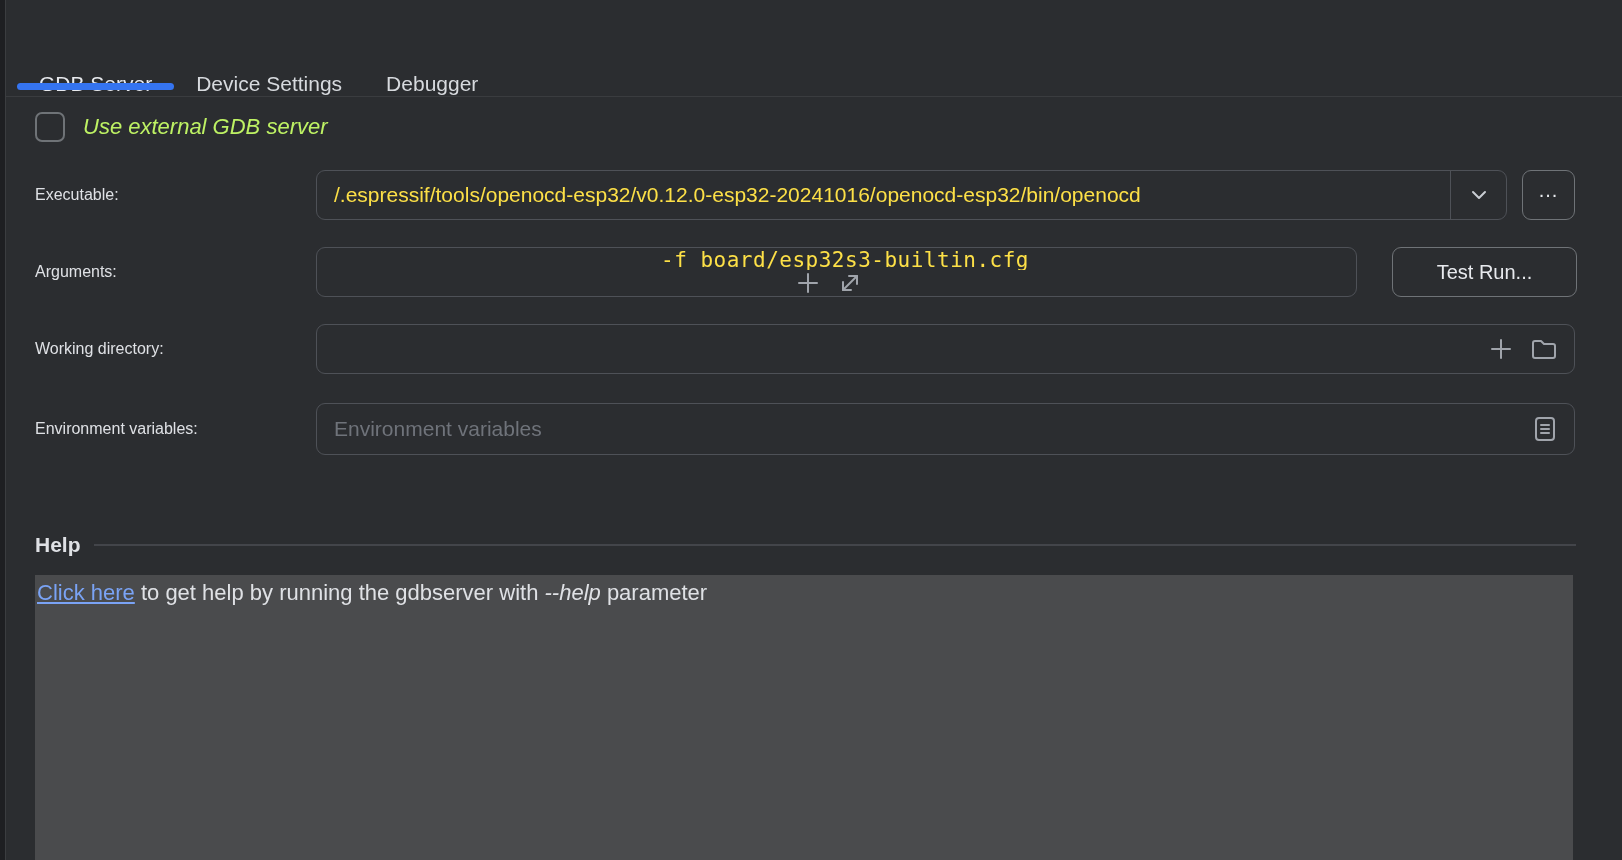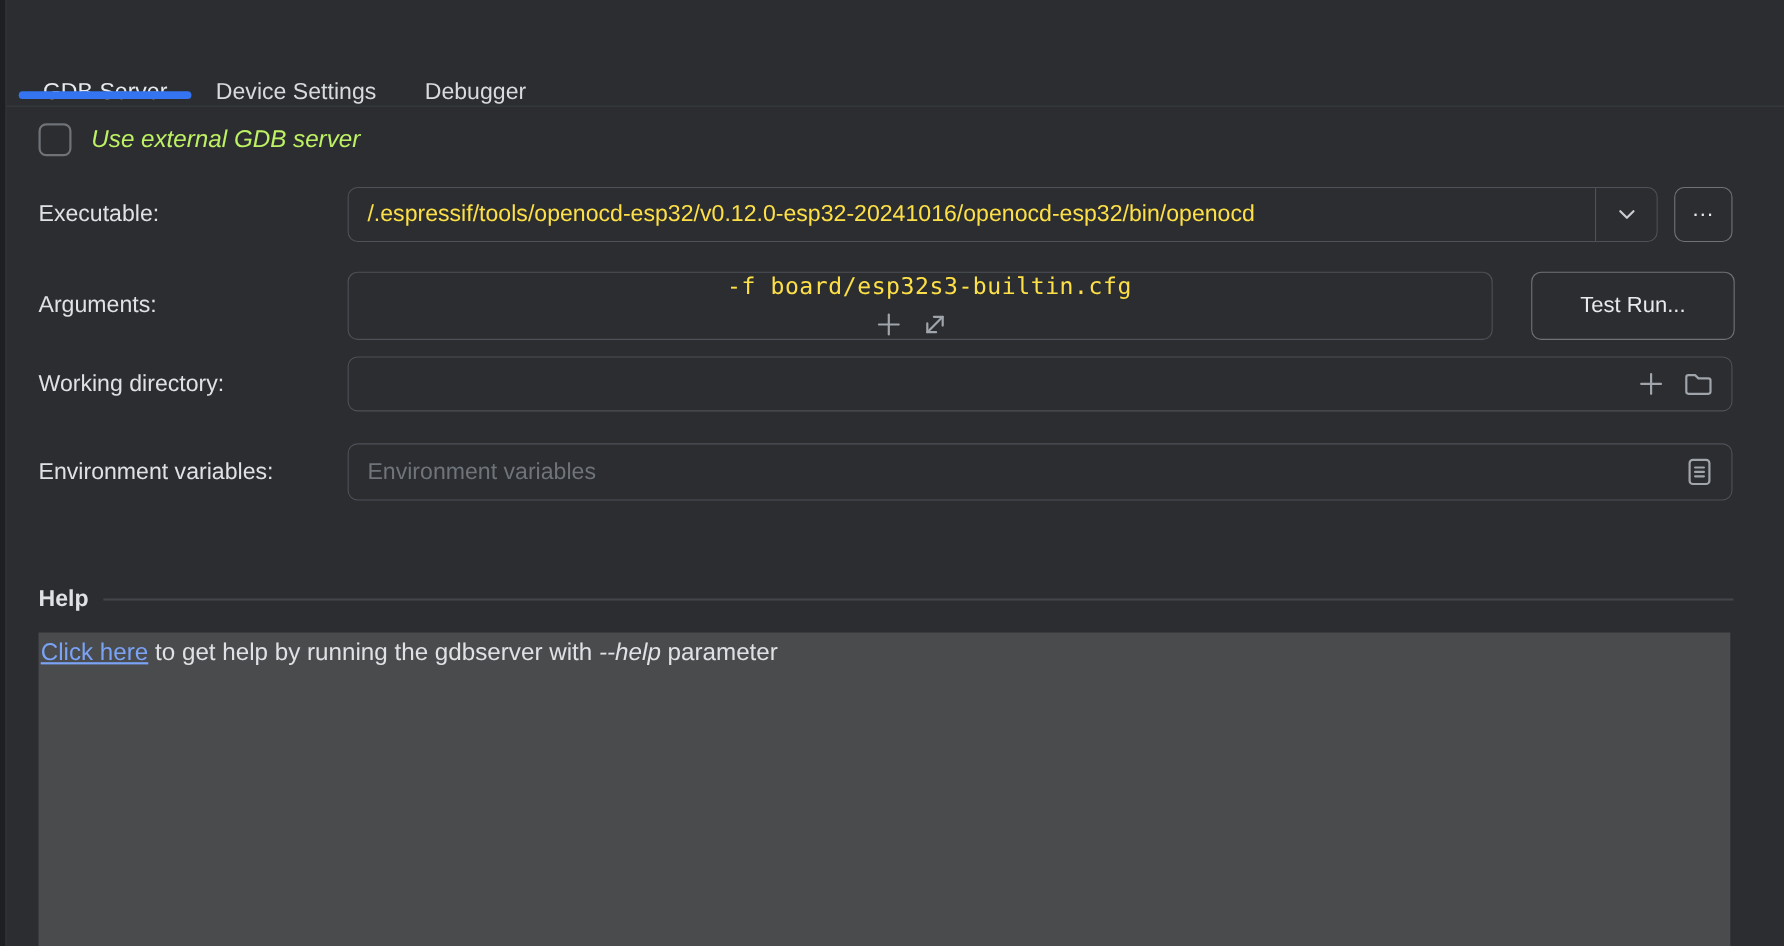--- a/index.html
+++ b/index.html
@@ -14,21 +14,21 @@
   .tab.active{color:#e8eaee;}
   .tab .underline{position:absolute;left:0;right:0;bottom:6px;height:7px;border-radius:4px;background:#3574f0;}
 
   
   .cbrow{position:absolute;left:35px;top:112px;height:30px;display:flex;align-items:center;}
   .checkbox{width:26px;height:26px;border:2px solid #6f7377;border-radius:7px;background:transparent;}
   .cblabel{margin-left:18px;font-size:22px;color:#bef264;font-style:italic;}
 
   
   .row{position:absolute;left:0;width:1622px;}
-  .rlabel{position:absolute;left:35px;top:0;bottom:0;display:flex;align-items:center;font-size:21px;color:#dfe1e5;white-space:nowrap;}
+  .rlabel{position:absolute;left:35px;top:0;bottom:0;display:flex;align-items:center;font-size:16px;color:#dfe1e5;white-space:nowrap;}
   .field{position:absolute;top:0;height:100%;border:1px solid #4e5157;border-radius:9px;background:transparent;
          display:flex;align-items:center;box-sizing:border-box;}
   .fvalue{padding-left:17px;font-size:21px;color:#fde047;white-space:nowrap;overflow:hidden;flex:1 1 auto;}
   .fvalue.mono{font-family:"DejaVu Sans Mono","Liberation Mono",monospace;font-size:21px;letter-spacing:0.5px;}
   .fvalue.placeholder{color:#6f737a;}
   .combo-arrow{width:55px;align-self:stretch;border-left:1px solid #4e5157;display:flex;align-items:center;justify-content:center;flex:0 0 auto;cursor:pointer;}
   .btn{position:absolute;top:0;height:100%;border:1px solid #6f7377;border-radius:9px;background:transparent;
        display:flex;align-items:center;justify-content:center;font-size:20px;color:#e8eaee;box-sizing:border-box;cursor:pointer;}
   .field-icons{display:flex;align-items:center;gap:16px;padding-right:16px;flex:0 0 auto;}
   .icon{display:flex;align-items:center;justify-content:center;cursor:pointer;}
@@ -77,21 +77,21 @@
               <polyline points="6,9 12,15 18,9"></polyline>
             </svg>
         </span>
       </div>
     </div>
     <div class="btn" style="left:1522px;width:53px;">
       <span class="dots">...</span>
     </div>
   </div>
 
-  <div class="row" style="top:247px;height:62px;">
+  <div class="row" style="top:247px;height:50px;">
     <div class="rlabel">Arguments:</div>
     <div class="field" style="left:316px;width:1041px;flex-direction:column;">
       <div class="fvalue mono">-f board/esp32s3-builtin.cfg</div>
       <div class="field-icons">
         <span class="icon">
           <svg width="26" height="26" viewBox="0 0 26 26" fill="none" stroke="#a0a4ab" stroke-width="2" stroke-linecap="round">
               <line x1="13" y1="4" x2="13" y2="22"></line>
               <line x1="4" y1="13" x2="22" y2="13"></line>
             </svg>
         </span>

